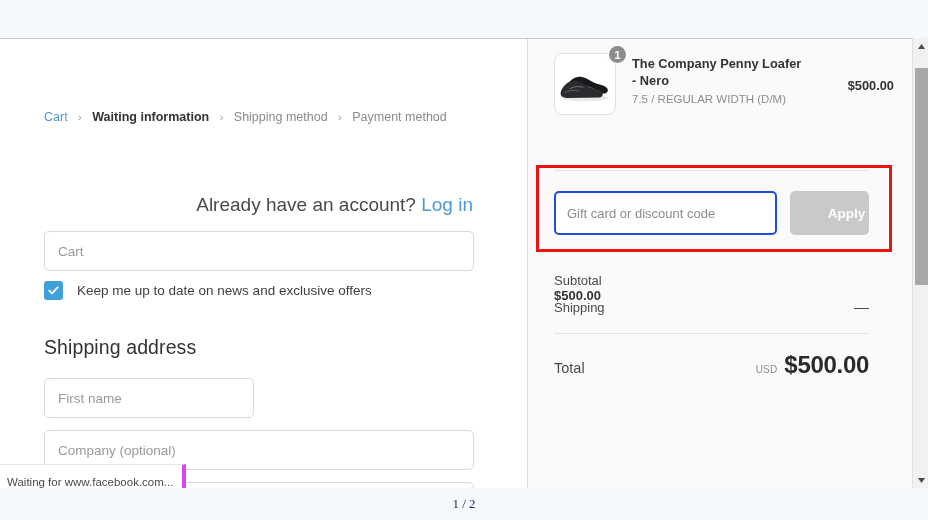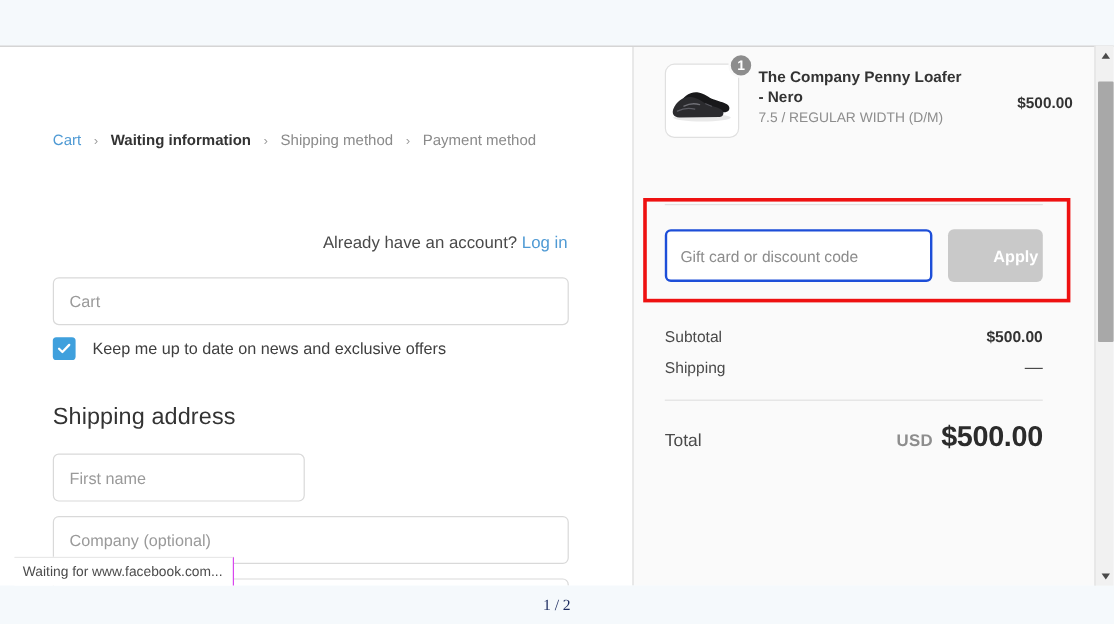--- a/index.html
+++ b/index.html
@@ -43,21 +43,21 @@
   .section-title {
     position: absolute; left: 44px;
     font-size: 19.5px; color: #333333; font-weight: normal;
     letter-spacing: .1px;
   }
   #contact-title { top: 150px; }
   #shipping-title { top: 297px; }
 
   #account-line {
     position: absolute; right: 54px; top: 155px;
-    font-size: 14px; color: #4a4a4a; white-space: nowrap; text-align: center;
+    font-size: 19px; color: #4a4a4a; white-space: nowrap; text-align: center;
   }
   #account-line .login-link { color: #4f9ad4; text-decoration: none; }
 
   .field {
     position: absolute;
     height: 40px;
     border: 1px solid #d9d9d9;
     border-radius: 5px;
     background: #ffffff;
     display: flex; align-items: center;
@@ -163,39 +163,39 @@
     background: #c9c9c9; border: none; border-radius: 5px;
     color: #ffffff; font-size: 13.5px; font-weight: bold;
     font-family: "Liberation Sans", sans-serif;
     display: flex; align-items: center; justify-content: center; padding-left: 34px;
   }
 
   .total-row {
     position: absolute; left: 554px; width: 315px;
     display: flex; justify-content: space-between; align-items: baseline;
   }
-  #subtotal-row { top: 234px; }
+  #subtotal-row { top: 234px; flex-direction: column; }
   #shipping-row { top: 259px; }
   .total-row .label { font-size: 13px; color: #4a4a4a; }
   .total-row .value { font-size: 13px; color: #333333; font-weight: bold; }
   #shipping-row .value { font-weight: normal; color: #4a4a4a; font-size: 15px; }
 
   #divider-bottom {
     position: absolute; left: 554px; top: 294px;
     width: 315px; height: 1px; background: #e2e2e2;
   }
 
   #grand-total-row {
     position: absolute; left: 554px; top: 312px; width: 315px;
     display: flex; justify-content: space-between; align-items: baseline;
   }
   #grand-total-label { font-size: 14.5px; color: #4a4a4a; }
   #grand-total-right { display: flex; align-items: baseline; }
   #currency-code {
-    font-size: 14px; color: #8d8d8d; font-weight: bold;
+    font-size: 10px; color: #8d8d8d; font-weight: normal;
     margin-right: 7px; letter-spacing: .2px;
   }
   #grand-total-value {
     font-size: 24px; color: #2b2b2b; font-weight: bold;
     letter-spacing: -.3px;
   }
 
   
   #scrollbar {
     position: absolute; right: 0; top: 38px;
@@ -211,26 +211,26 @@
   #sb-up { top: 0; }
   #sb-down { bottom: 0; }
   #sb-thumb {
     position: absolute; left: 2px; top: 30px;
     width: 13px; height: 217px;
     background: #a8a8a8; border-radius: 1px;
   }
 
   
   #status-bar {
-    position: absolute; left: 12px; top: 464px;
+    position: absolute; left: 0; top: 464px;
     height: 24px; max-width: 320px;
     background: #ffffff;
     border-top: 1px solid #e8e8e8;
-    border-right: 1px solid #d946ef;
-    display: flex; align-items: center;
+    border-right: 4px solid #d946ef;
+    display: flex; align-items: flex-end;
     padding: 0 9px 0 7px;
     z-index: 60;
   }
   #status-text {
     font-size: 11.5px; color: #4b4b4b; white-space: nowrap;
   }
 
   
   #footer {
     position: absolute; left: 0; top: 488px;

